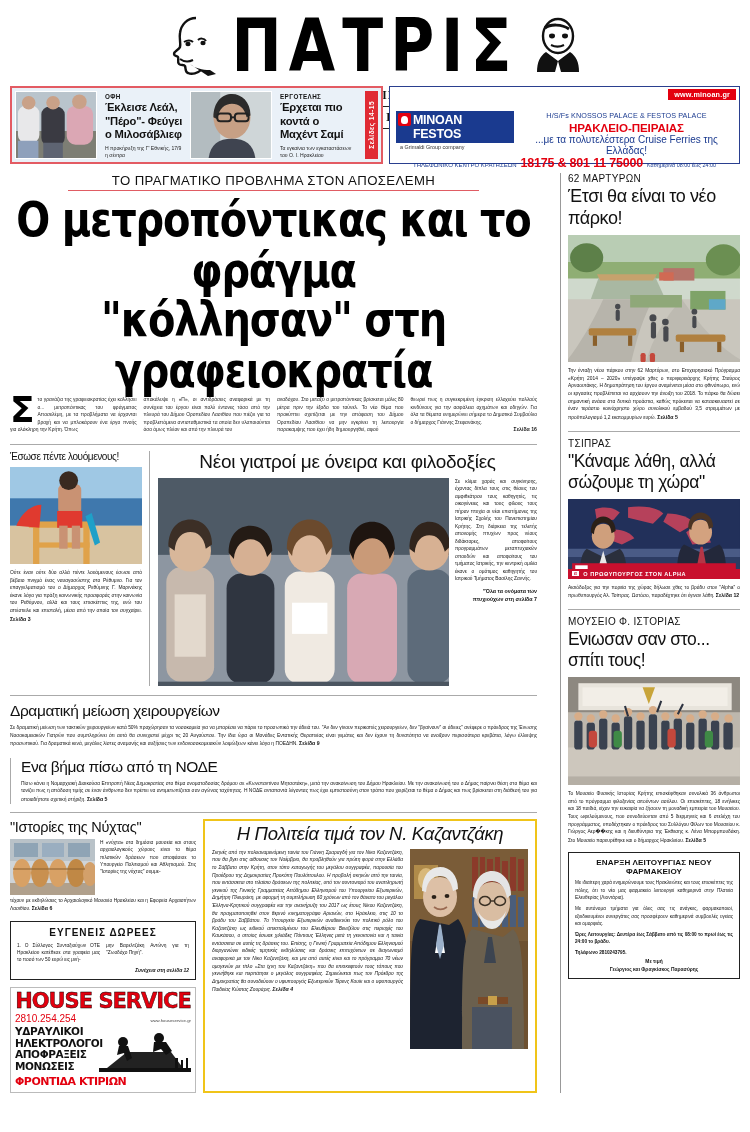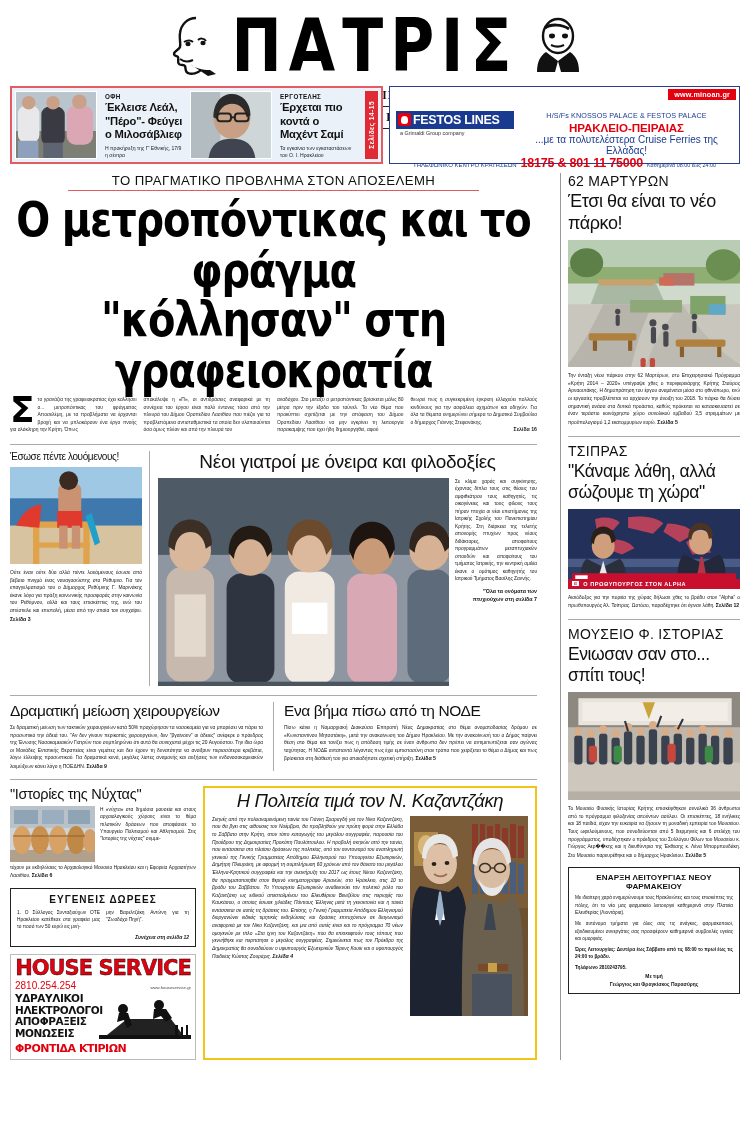--- a/index.html
+++ b/index.html
@@ -129,21 +129,21 @@
   .giatroi { flex: 1; min-width: 0; }
   .giatroi-head {
     text-align: center; font-size: 19px; color: #111; letter-spacing: -.3px; margin-bottom: 5px;
   }
   .giatroi-row { display: flex; gap: 6px; }
   .giatroi-photo { flex: 1; height: 208px; position: relative; overflow: hidden; }
   .giatroi-side { flex: 0 0 82px; font-size: 4.8px; line-height: 1.56; text-align: justify; }
   .giatroi-note { margin-top: 6px; text-align: right; font-weight: 700; font-size: 5.3px; line-height: 1.5; }
 
   
-  .band3 { display: flex; gap: 10px; margin-top: 9px; border-top: 1px solid #aaa; padding-top: 6px; }
+  .band3 { display: flex; gap: 10px; margin-top: 9px; border-top: 1px solid #aaa; padding-top: 6px; flex-direction: column; }
   .brief { flex: 1; min-width: 0; }
   .brief + .brief { border-left: 1px solid #aaa; padding-left: 10px; }
   .brief-head { font-size: 15.5px; color: #111; letter-spacing: -.4px; margin-bottom: 4px; }
   .brief-body { font-size: 4.9px; line-height: 1.56; text-align: justify; }
 
   
   .band4 { display: flex; gap: 7px; margin-top: 8px; border-top: 1px solid #aaa; padding-top: 6px; }
   .istories { flex: 0 0 186px; }
   .istories-head { font-size: 14.5px; color: #111; letter-spacing: -.3px; }
   .istories-row { display: flex; gap: 5px; margin-top: 4px; }
@@ -181,21 +181,21 @@
     font-family: "DejaVu Sans", sans-serif; font-weight: 700; font-size: 10.5px;
     line-height: 1.12; color: #111; margin-top: 2px; letter-spacing: -.4px; position: relative; z-index: 2;
   }
   .house-foot {
     font-family: "DejaVu Sans", sans-serif; font-weight: 700; font-size: 11px;
     color: #e3000f; letter-spacing: -.5px; margin-top: 2px; position: relative; z-index: 2;
   }
   .house-art { position: absolute; right: 2px; bottom: 12px; width: 96px; height: 52px; z-index: 1; }
 
   
-  .rc-kicker { font-size: 14px; letter-spacing: .3px; color: #111; }
+  .rc-kicker { font-size: 10px; letter-spacing: .3px; color: #111; }
   .rc-head { font-size: 17.5px; line-height: 1.2; color: #111; letter-spacing: -.4px; margin-top: 2px; }
   .rc-head.big { font-size: 18px; }
   .rc-photo { width: 100%; margin-top: 6px; overflow: hidden; position: relative; }
   .rc-body { font-size: 4.85px; line-height: 1.58; text-align: justify; margin-top: 5px; }
   .rc-sep { border-top: 1px solid #aaa; margin: 9px 0 6px; }
   .pharm {
     border: 1.4px solid #222; padding: 5px 6px 6px; margin-top: 8px;
   }
   .pharm-head { text-align: center; font-size: 8.1px; font-weight: 700; letter-spacing: .1px; }
   .pharm-body { font-size: 4.7px; line-height: 1.6; text-align: justify; margin-top: 3px; }
@@ -294,21 +294,21 @@
       </div>
       <div class="sb-pages">
         <span>Σελίδες 14-15</span>
       </div>
     </div>
 
     <div class="minoan-banner">
       <div class="minoan-url">www.minoan.gr</div>
       <div class="minoan-body">
         <div class="minoan-logo">
-          <div class="ml-box">FESTOS LINES</div>
+          <div class="ml-box">MINOAN FESTOS</div>
           <div class="ml-grimaldi">a Grimaldi Group company</div>
         </div>
         <div class="minoan-txt">
           <div class="mt1">H/S/Fs KNOSSOS PALACE &amp; FESTOS PALACE</div>
           <div class="mt2">ΗΡΑΚΛΕΙΟ-ΠΕΙΡΑΙΑΣ</div>
           <div class="mt3">...με τα πολυτελέστερα Cruise Ferries της Ελλάδας!</div>
         </div>
       </div>
       <div class="minoan-foot">
         <span class="mf-lab">ΤΗΛΕΦΩΝΙΚΟ ΚΕΝΤΡΟ ΚΡΑΤΗΣΕΩΝ</span>

